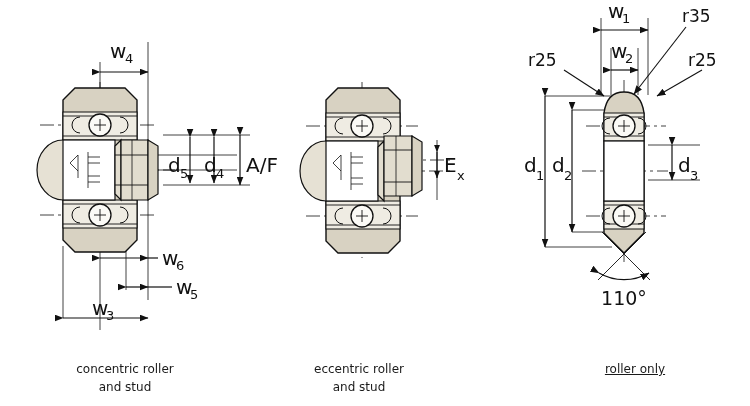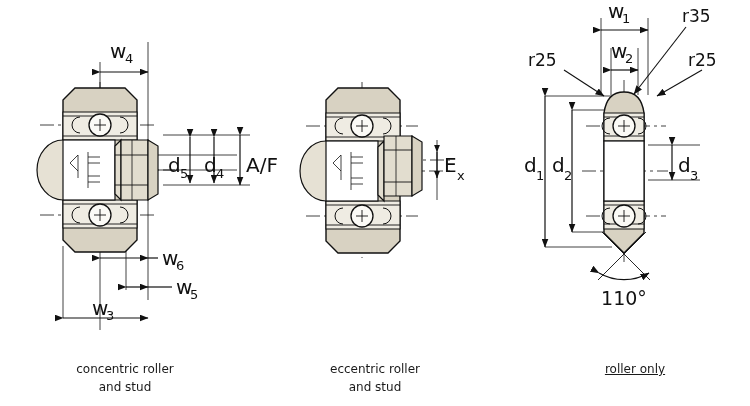--- a/index.html
+++ b/index.html
@@ -7,21 +7,21 @@
     width:750px;height:406px;position:relative;overflow:hidden;
     font-family:"DejaVu Sans","Liberation Sans",sans-serif;
   }
   #stage{position:absolute;inset:0;width:750px;height:406px;}
   .cap{
     position:absolute;text-align:center;color:#1a1a1a;
     font-size:12px;line-height:18px;font-family:"DejaVu Sans",sans-serif;
     white-space:pre-line;
   }
   #cap0{left:10px;top:360px;width:230px;}
-  #cap1{left:270px;top:360px;width:210px;}
+  #cap1{left:254px;top:360px;width:210px;}
   #cap2{left:520px;top:360px;width:230px;text-decoration:underline;}
   svg{display:block;}
   text{font-family:"DejaVu Sans","Liberation Sans",sans-serif;fill:#111;}
   .lbl{font-size:20px;}
   .sub{font-size:13px;}
   .rlbl{font-size:17px;}
 </style>
 </head>
 <body>
 

